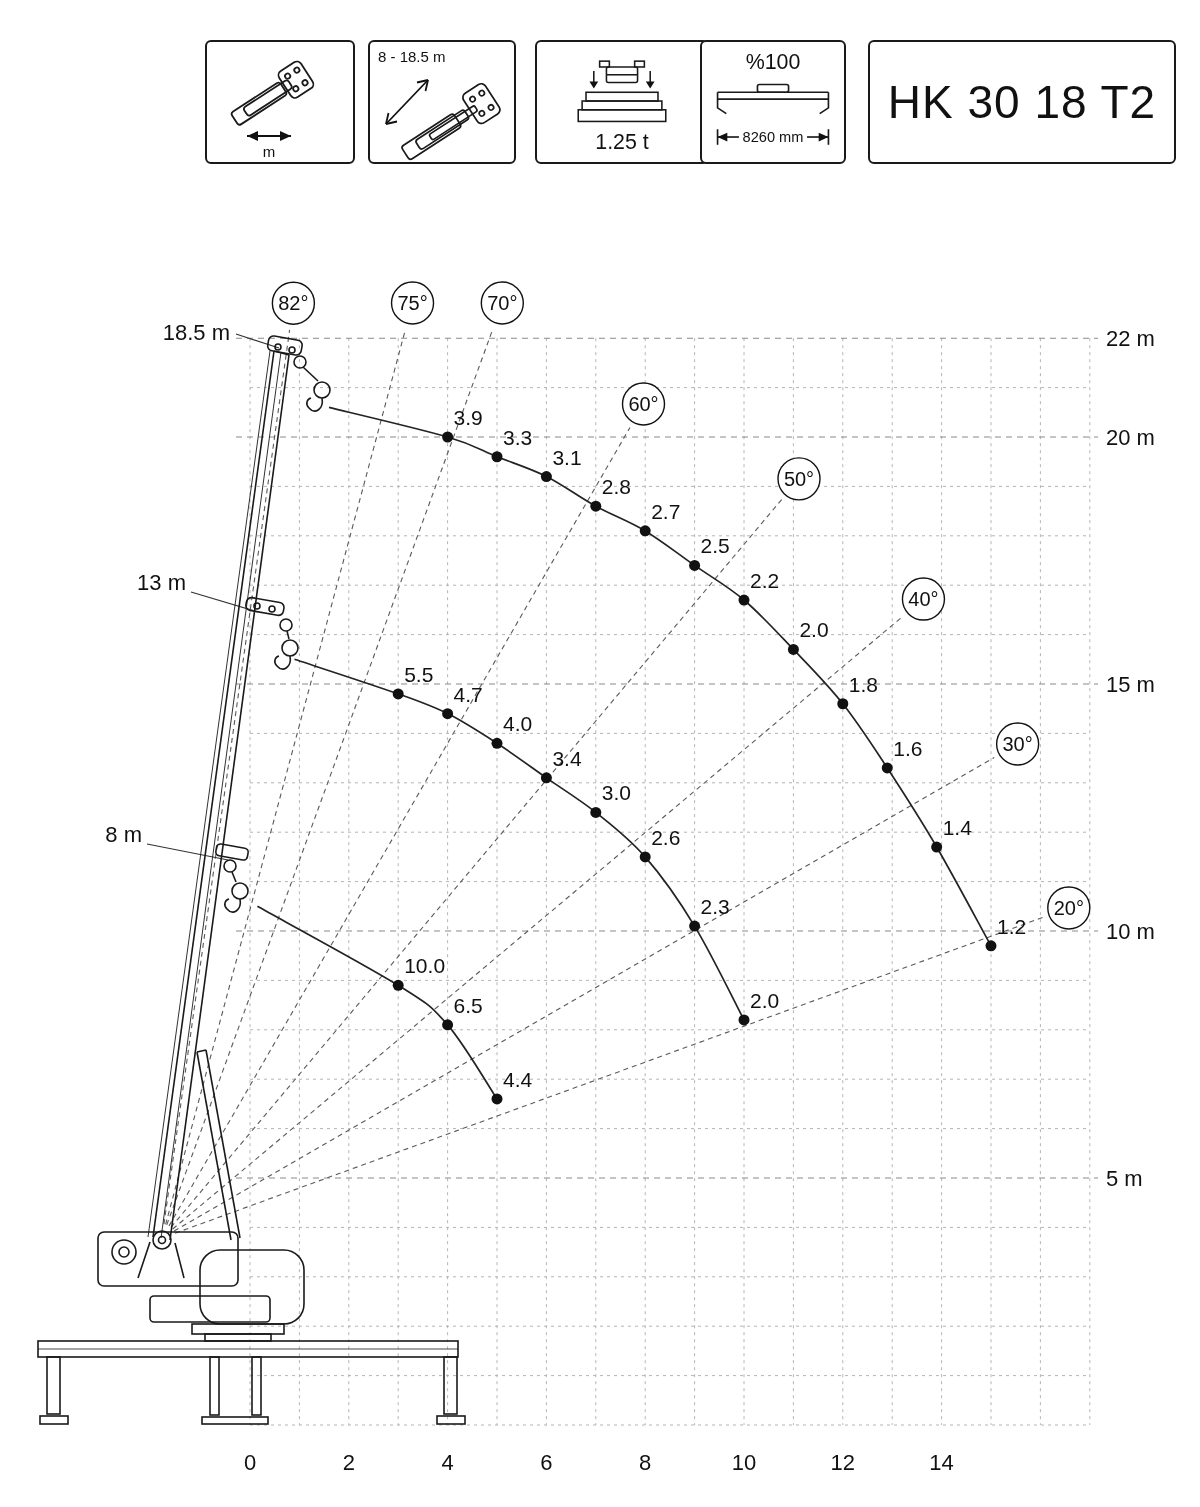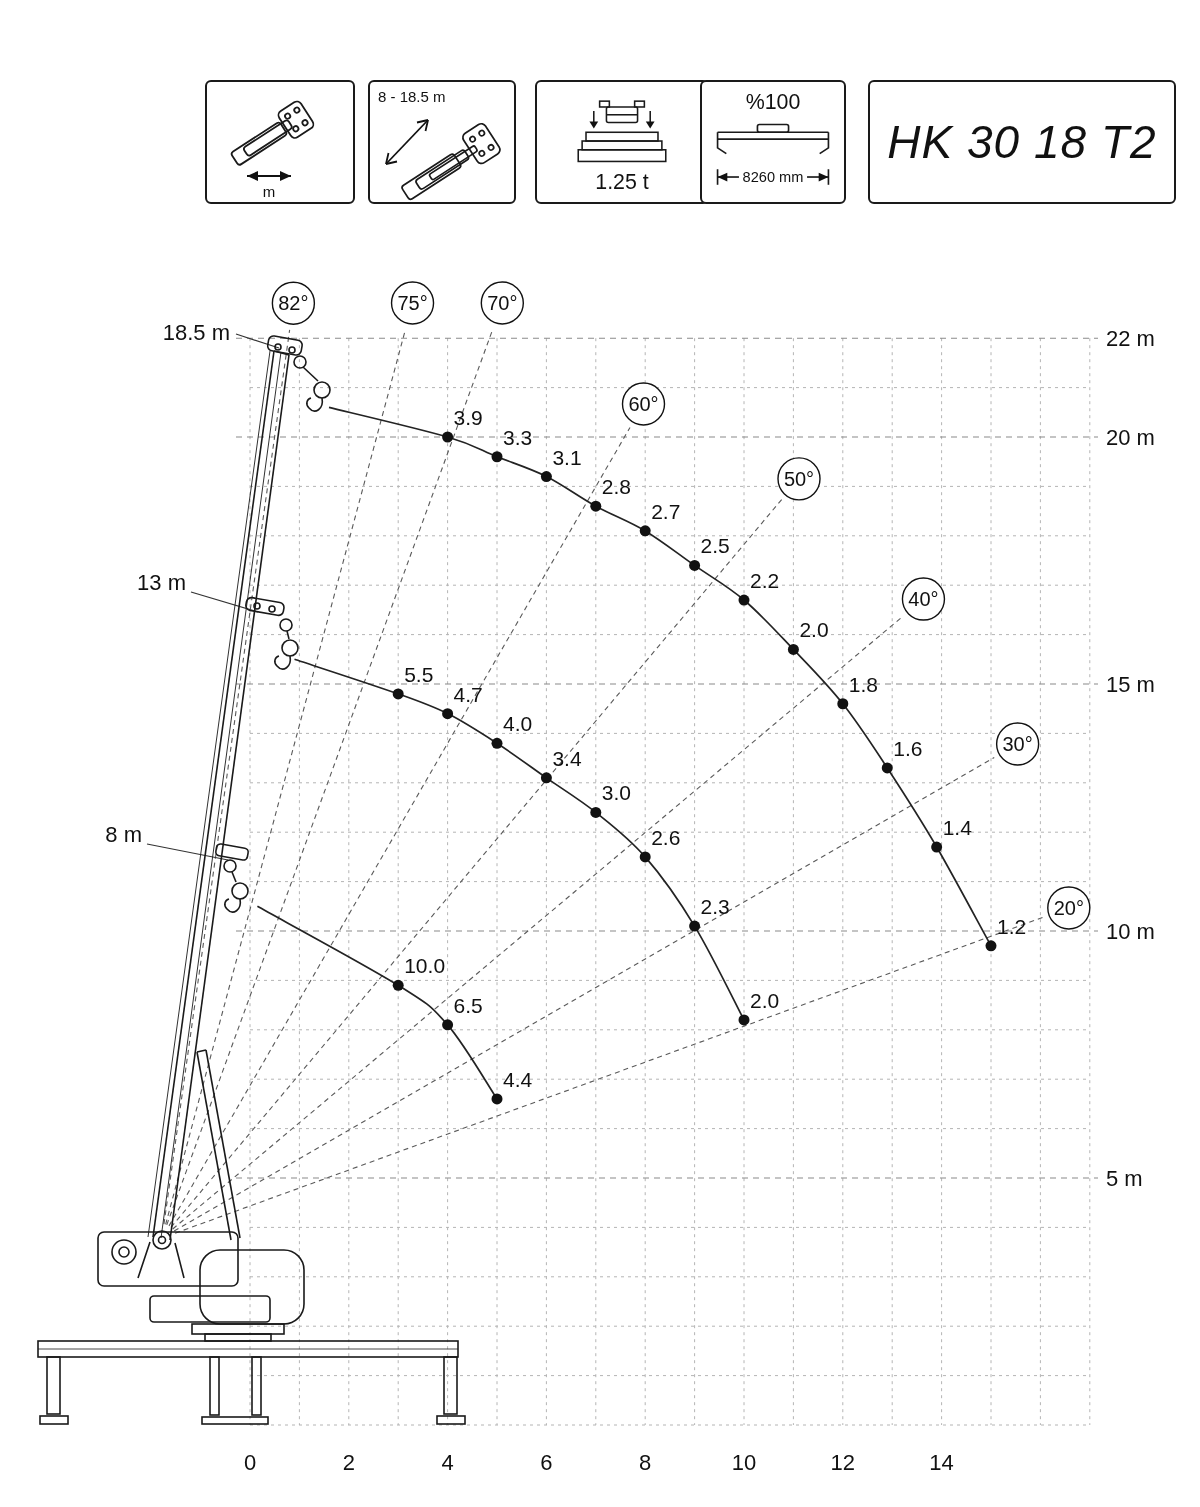--- a/index.html
+++ b/index.html
@@ -2,21 +2,21 @@
 <html><head>
 <meta charset="utf-8">
 <style>
   html,body{margin:0;padding:0;}
   body{
     width:1200px;height:1507px;background:#ffffff;position:relative;
     font-family:"Liberation Sans", sans-serif;color:#111;overflow:hidden;
   }
   .box{
     position:absolute;top:40px;height:124px;border:2px solid #1a1a1a;border-radius:6px;
-    background:#fff;box-sizing:border-box;display:flex;align-items:center;justify-content:center;margin-top:40px;
+    background:#fff;box-sizing:border-box;display:flex;align-items:center;justify-content:center;
   }
   .model-text{font-size:46px;letter-spacing:1px;color:#111;white-space:nowrap;}
   svg text{fill:#111;}
   .t15{font-size:15px;}
   .t22{font-size:22px;}
   .gmin{stroke:#b4b4b4;stroke-width:1;stroke-dasharray:3 4;}
   .gmaj{stroke:#8a8a8a;stroke-width:1.1;stroke-dasharray:6 5;}
   .axlbl{font-size:22px;}
   .angline{stroke:#5a5a5a;stroke-width:1.1;stroke-dasharray:5 4;fill:none;}
   .angbadge{fill:#fff;stroke:#111;stroke-width:1.4;}
@@ -104,21 +104,21 @@
       <line x1="130" y1="88" x2="130" y2="104"></line>
       <line x1="16" y1="96" x2="38" y2="96"></line>
       <line x1="108" y1="96" x2="130" y2="96"></line>
     </g>
     <path d="M16,96 l10,-4.5 v9 z" fill="#111"></path>
     <path d="M130,96 l-10,-4.5 v9 z" fill="#111"></path>
     <text x="73" y="101" text-anchor="middle" class="t15">8260 mm</text>
   </svg>
 </div>
 
-<div class="box" style="left:868px;width:308px;font-style:italic;">
+<div class="box" style="left:868px;width:308px;">
   <span class="model-text">HK 30 18 T2</span>
 </div>
 
 <svg id="chart" width="1200" height="1507" viewBox="0 0 1200 1507">
 
   <line x1="250" y1="338.20000000000005" x2="250" y2="1425" class="gmin"></line>
     <line x1="299.4" y1="338.20000000000005" x2="299.4" y2="1425" class="gmin"></line>
     <line x1="348.8" y1="338.20000000000005" x2="348.8" y2="1425" class="gmin"></line>
     <line x1="398.2" y1="338.20000000000005" x2="398.2" y2="1425" class="gmin"></line>
     <line x1="447.6" y1="338.20000000000005" x2="447.6" y2="1425" class="gmin"></line>

